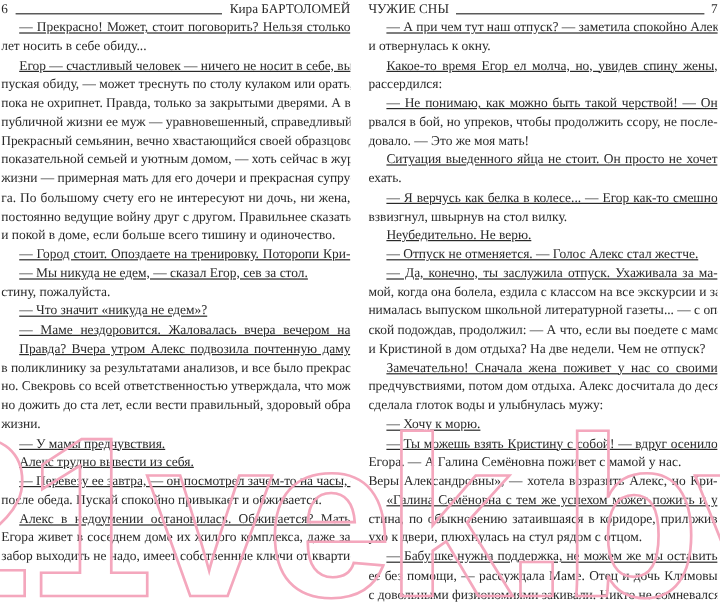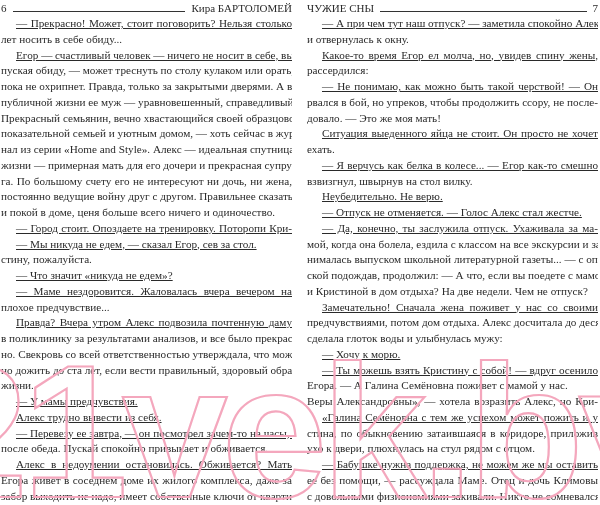--- a/index.html
+++ b/index.html
@@ -40,31 +40,29 @@
   </div>
   <div class="body" id="left-body">
       <div class="line indent">— Прекрасно! Может, стоит поговорить? Нельзя столько</div>
       <div class="line last">лет носить в себе обиду...</div>
       <div class="line indent">Егор — счастливый человек — ничего не носит в себе, вы-</div>
       <div class="line">пуская обиду, — может треснуть по столу кулаком или орать,</div>
       <div class="line">пока не охрипнет. Правда, только за закрытыми дверями. А в</div>
       <div class="line">публичной жизни ее муж — уравновешенный, справедливый.</div>
       <div class="line">Прекрасный семьянин, вечно хвастающийся своей образцово-</div>
       <div class="line">показательной семьей и уютным домом, — хоть сейчас в жур-</div>
-      <div class="line">нал из серии «Home and Style». Алекс — идеальная спутница</div>
       <div class="line">жизни — примерная мать для его дочери и прекрасная супру-</div>
       <div class="line">га. По большому счету его не интересуют ни дочь, ни жена,</div>
       <div class="line">постоянно ведущие войну друг с другом. Правильнее сказать,</div>
-      <div class="line last">и покой в доме, ценя больше всего ничего и одиночество.</div>
+      <div class="line last">и покой в доме, если больше всего тишину и одиночество.</div>
       <div class="line indent">— Город стоит. Опоздаете на тренировку. Поторопи Кри-</div>
       <div class="line indent last">— Мы никуда не едем, — сказал Егор, сев за стол.</div>
       <div class="line last">стину, пожалуйста.</div>
       <div class="line indent last">— Что значит «никуда не едем»?</div>
       <div class="line indent">— Маме нездоровится. Жаловалась вчера вечером на</div>
-      <div class="line last">плохое предчувствие...</div>
       <div class="line indent">Правда? Вчера утром Алекс подвозила почтенную даму</div>
       <div class="line">в поликлинику за результатами анализов, и все было прекрас-</div>
       <div class="line">но. Свекровь со всей ответственностью утверждала, что мож-</div>
       <div class="line">но дожить до ста лет, если вести правильный, здоровый образ</div>
       <div class="line last">жизни.</div>
       <div class="line indent last">— У мамы предчувствия.</div>
       <div class="line indent last">Алекс трудно вывести из себя.</div>
       <div class="line indent">— Перевезу ее завтра, — он посмотрел зачем-то на часы, —</div>
       <div class="line last">после обеда. Пускай спокойно привыкает и обживается.</div>
       <div class="line indent">Алекс в недоумении остановилась. Обживается? Мать</div>

